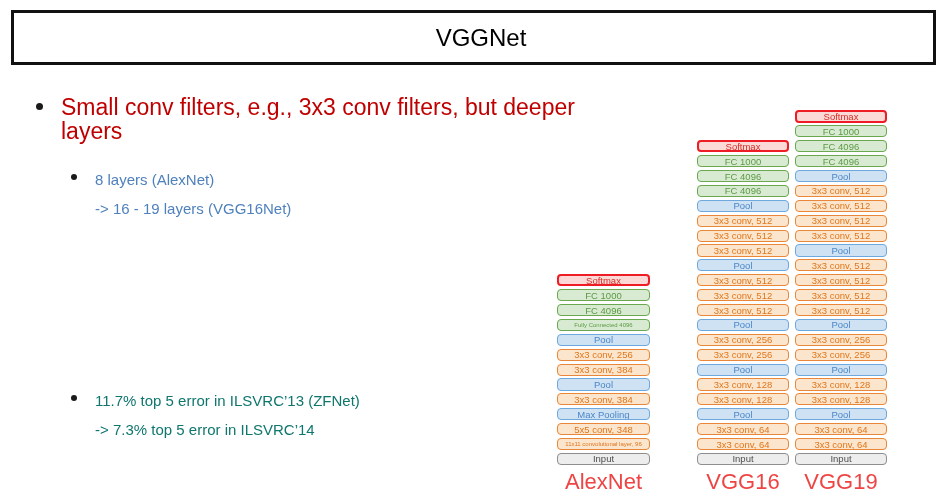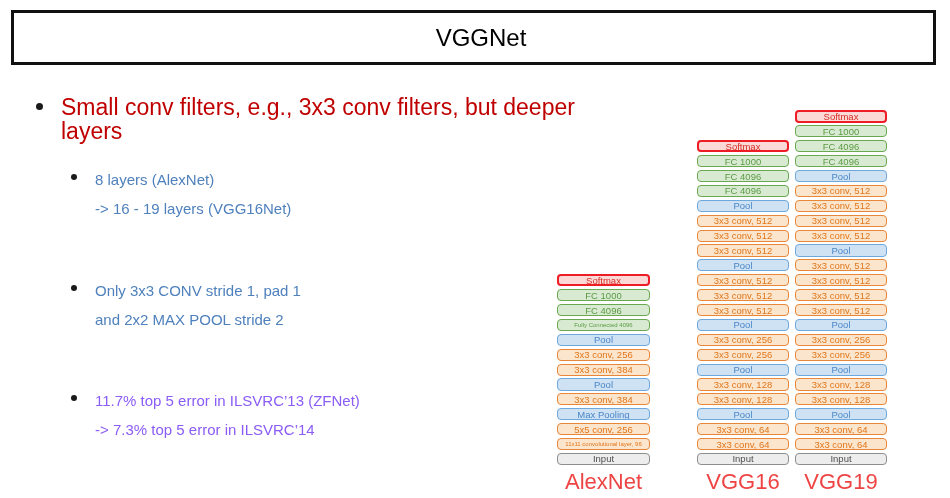--- a/index.html
+++ b/index.html
@@ -49,45 +49,40 @@
     <span class="dot main"></span>
     <span class="main-bullet-text" style="color: rgb(192, 0, 0);">Small conv filters, e.g., 3x3 conv filters, but deeper layers</span>
   </div>
 
   <div class="bullet-row" style="left:71px; top:165px;">
     <span class="dot sub"></span>
     <span class="sub-text" style="color: rgb(79, 129, 189);"><span>8 layers (AlexNet)</span><br>
     <span>-&gt; 16 - 19 layers (VGG16Net)</span></span>
   </div>
 
-  <div class="bullet-row" style="left:71px; top:276px;">
-    <span class="dot sub"></span>
-    <span class="sub-text" style="color: rgb(79, 129, 189);"><span>Only 3x3 CONV stride 1, pad 1</span><br>
-    <span>and 2x2 MAX POOL stride 2</span></span>
-  </div>
 
   <div class="bullet-row" style="left:71px; top:386px;">
     <span class="dot sub"></span>
-    <span class="sub-text" style="color: #8b5cf6;"><span>11.7% top 5 error in ILSVRC’13 (ZFNet)</span><br>
+    <span class="sub-text" style="color: #0f766e;"><span>11.7% top 5 error in ILSVRC’13 (ZFNet)</span><br>
     <span>-&gt; 7.3% top 5 error in ILSVRC’14</span></span>
   </div>
 
   <div class="network" style="left:557px; width:93px;">
     <div class="stack">
         <div class="layer-box" data-type="softmax" style="border-color: rgb(238, 28, 36); background: rgb(251, 217, 215); color: rgb(214, 43, 35);">Softmax</div>
         <div class="layer-box" data-type="fc" style="border-color: rgb(106, 168, 79); background: rgb(217, 234, 211); color: rgb(90, 154, 66);">FC 1000</div>
         <div class="layer-box" data-type="fc" style="border-color: rgb(106, 168, 79); background: rgb(217, 234, 211); color: rgb(90, 154, 66);">FC 4096</div>
         <div class="layer-box small" data-type="fc" style="border-color: rgb(106, 168, 79); background: rgb(217, 234, 211); color: rgb(90, 154, 66);">Fully Connected 4096</div>
         <div class="layer-box" data-type="pool" style="border-color: rgb(111, 168, 220); background: rgb(207, 226, 243); color: rgb(74, 134, 200);">Pool</div>
         <div class="layer-box" data-type="conv" style="border-color: rgb(232, 135, 58); background: rgb(252, 229, 205); color: rgb(224, 118, 26);">3x3 conv, 256</div>
         <div class="layer-box" data-type="conv" style="border-color: rgb(232, 135, 58); background: rgb(252, 229, 205); color: rgb(224, 118, 26);">3x3 conv, 384</div>
         <div class="layer-box" data-type="pool" style="border-color: rgb(111, 168, 220); background: rgb(207, 226, 243); color: rgb(74, 134, 200);">Pool</div>
         <div class="layer-box" data-type="conv" style="border-color: rgb(232, 135, 58); background: rgb(252, 229, 205); color: rgb(224, 118, 26);">3x3 conv, 384</div>
         <div class="layer-box" data-type="pool" style="border-color: rgb(111, 168, 220); background: rgb(207, 226, 243); color: rgb(74, 134, 200);">Max Pooling</div>
-        <div class="layer-box" data-type="conv" style="border-color: rgb(232, 135, 58); background: rgb(252, 229, 205); color: rgb(224, 118, 26);">5x5 conv, 256</div>
+        <div class="layer-box" data-type="conv" style="border-color: rgb(232, 135, 58); background: rgb(252, 229, 205); color: rgb(224, 118, 26);">5x5 conv, 348</div>
         <div class="layer-box small" data-type="conv" style="border-color: rgb(232, 135, 58); background: rgb(252, 229, 205); color: rgb(224, 118, 26);">11x11 convolutional layer, 96</div>
         <div class="layer-box" data-type="input" style="border-color: rgb(142, 142, 142); background: rgb(237, 237, 237); color: rgb(79, 79, 79);">Input</div>
       </div>
     <div class="net-label">AlexNet</div>
   </div>
 
   <div class="network" style="left:697px; width:92px;">
     <div class="stack">
         <div class="layer-box" data-type="softmax" style="border-color: rgb(238, 28, 36); background: rgb(251, 217, 215); color: rgb(214, 43, 35);">Softmax</div>
         <div class="layer-box" data-type="fc" style="border-color: rgb(106, 168, 79); background: rgb(217, 234, 211); color: rgb(90, 154, 66);">FC 1000</div>

